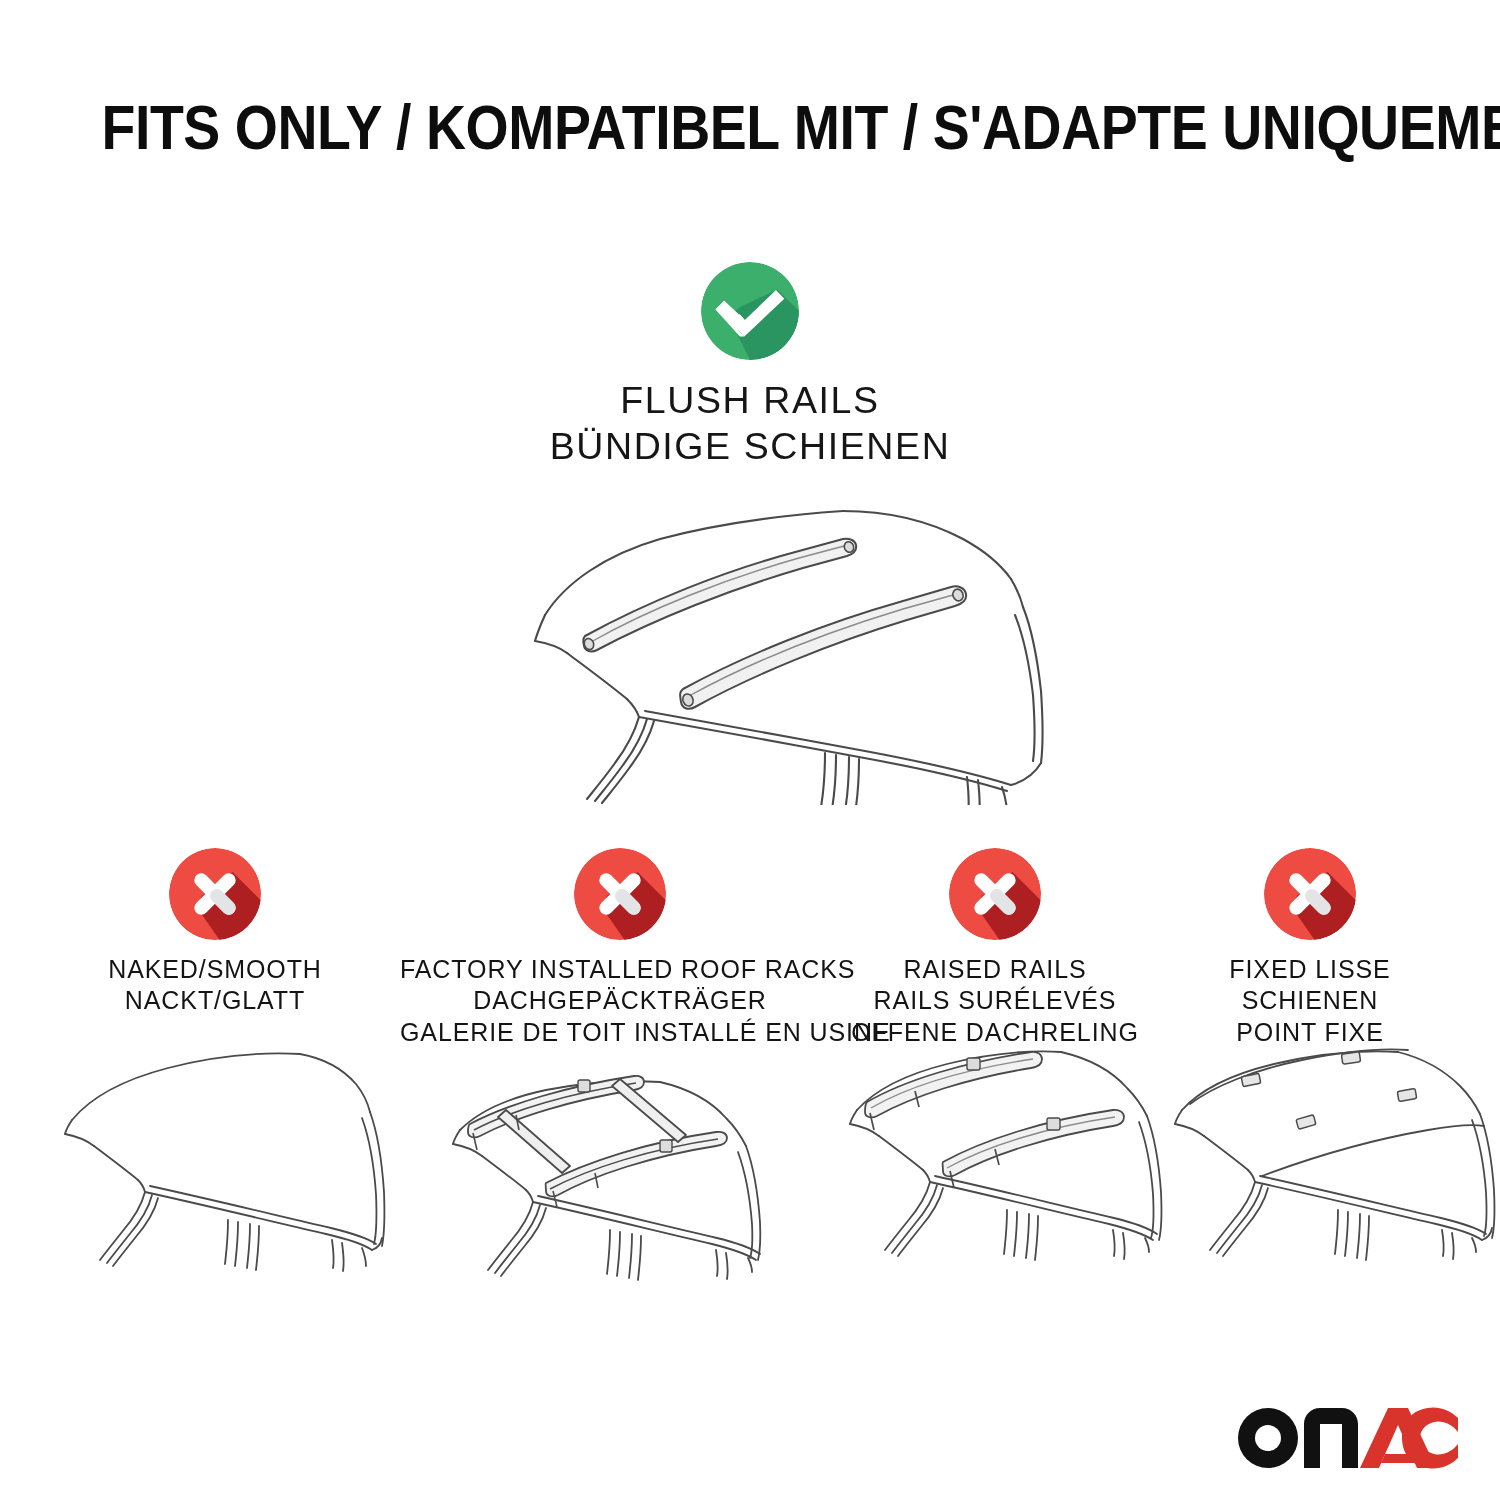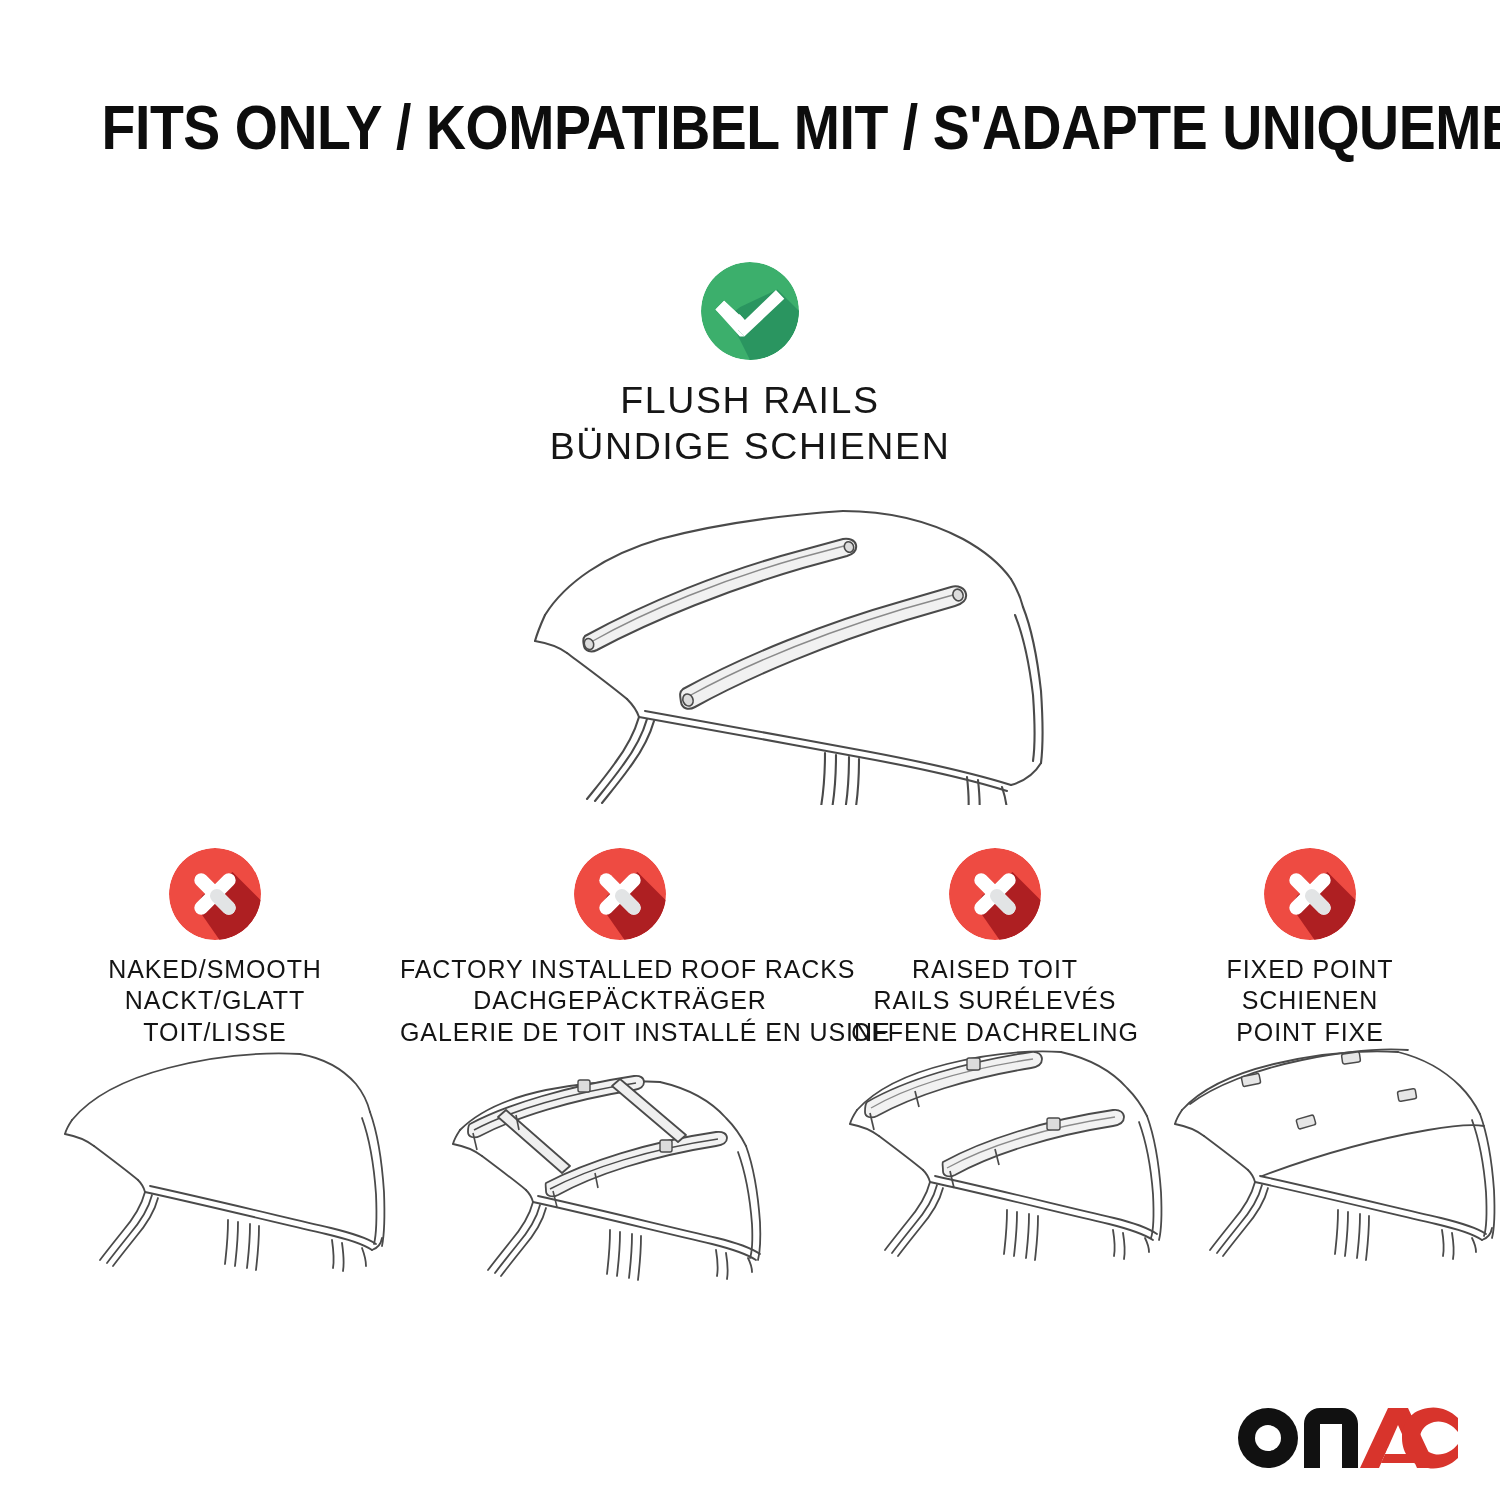--- a/index.html
+++ b/index.html
@@ -165,21 +165,20 @@
         <g stroke-linecap="round" stroke-width="15">
           <line x1="35" y1="35" x2="65" y2="65" stroke="#FFFFFF"></line>
           <line x1="65" y1="35" x2="35" y2="65" stroke="#FFFFFF"></line>
           <line x1="52" y1="52" x2="65" y2="65" stroke="#E2E4E5"></line>
         </g>
       </svg>
     </div>
     <div class="fail-lines">
       <div>NAKED/SMOOTH</div>
       <div>NACKT/GLATT</div>
-      <div>TOIT/LISSE</div>
     </div>
 
     <div class="fail-art" style="top:190px;left:5px;">
       <svg viewBox="0 0 330 250" width="330" height="250" aria-hidden="true">
         <g fill="none" stroke="#4A4A4A" stroke-width="1.8" stroke-linecap="round" stroke-linejoin="round">
           <path d="M12 82 C30 60 62 42 108 30 C154 18 200 14 240 16"></path>
           <path d="M240 16 C262 20 282 30 296 46 C304 56 308 66 310 74"></path>
           <path d="M12 82 C8 88 6 92 5 96"></path>
           <path d="M5 96 C16 98 26 102 34 108"></path>
           <path d="M34 108 C50 120 66 132 78 142"></path>
@@ -285,21 +284,21 @@
         <circle cx="50" cy="50" r="50" fill="#EE4B42"></circle>
         <path d="M55 100 A50 50 0 0 0 100 57 L69 26 L36 52 L30 64 Z" fill="#AE1F22"></path>
         <g stroke-linecap="round" stroke-width="15">
           <line x1="35" y1="35" x2="65" y2="65" stroke="#FFFFFF"></line>
           <line x1="65" y1="35" x2="35" y2="65" stroke="#FFFFFF"></line>
           <line x1="52" y1="52" x2="65" y2="65" stroke="#E2E4E5"></line>
         </g>
       </svg>
     </div>
     <div class="fail-lines">
-      <div>RAISED TOIT</div>
+      <div>RAISED RAILS</div>
       <div>RAILS SURÉLEVÉS</div>
       <div>OFFENE DACHRELING</div>
     </div>
 
     <div class="fail-art" style="top:190px;left:-25px;">
       <svg viewBox="0 0 360 250" width="360" height="250" aria-hidden="true">
         <g fill="none" stroke="#4A4A4A" stroke-width="1.8" stroke-linecap="round" stroke-linejoin="round">
           <path d="M42 72 C60 52 92 36 132 26 C172 16 212 12 246 14"></path>
           <path d="M246 14 C272 20 296 32 312 50 C322 60 328 70 332 78"></path>
           <path d="M42 72 C38 78 36 82 35 86"></path>
@@ -352,21 +351,21 @@
         <circle cx="50" cy="50" r="50" fill="#EE4B42"></circle>
         <path d="M55 100 A50 50 0 0 0 100 57 L69 26 L36 52 L30 64 Z" fill="#AE1F22"></path>
         <g stroke-linecap="round" stroke-width="15">
           <line x1="35" y1="35" x2="65" y2="65" stroke="#FFFFFF"></line>
           <line x1="65" y1="35" x2="35" y2="65" stroke="#FFFFFF"></line>
           <line x1="52" y1="52" x2="65" y2="65" stroke="#E2E4E5"></line>
         </g>
       </svg>
     </div>
     <div class="fail-lines">
-      <div>FIXED POINT</div>
+      <div>FIXED LISSE</div>
       <div>SCHIENEN</div>
       <div>POINT FIXE</div>
     </div>
 
     <div class="fail-art" style="top:190px;left:5px;">
       <svg viewBox="0 0 330 250" width="330" height="250" aria-hidden="true">
         <g fill="none" stroke="#4A4A4A" stroke-width="1.8" stroke-linecap="round" stroke-linejoin="round">
           <path d="M12 72 C30 52 62 36 104 26 C146 16 190 12 228 14"></path>
           <path d="M228 14 C252 20 274 32 290 48 C300 58 306 68 310 76"></path>
           <path d="M12 72 C8 78 6 82 5 86"></path>

